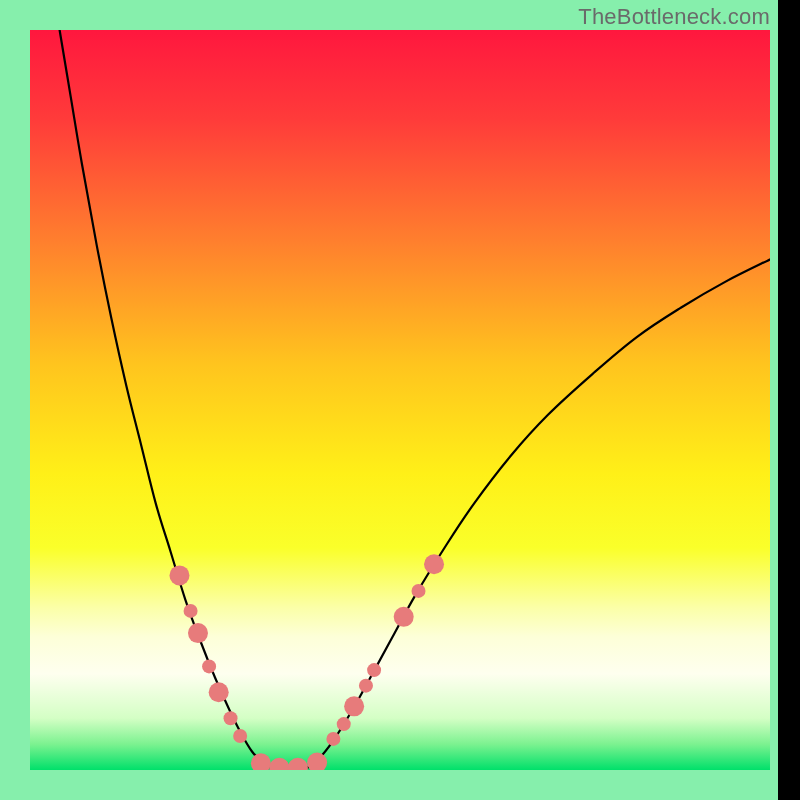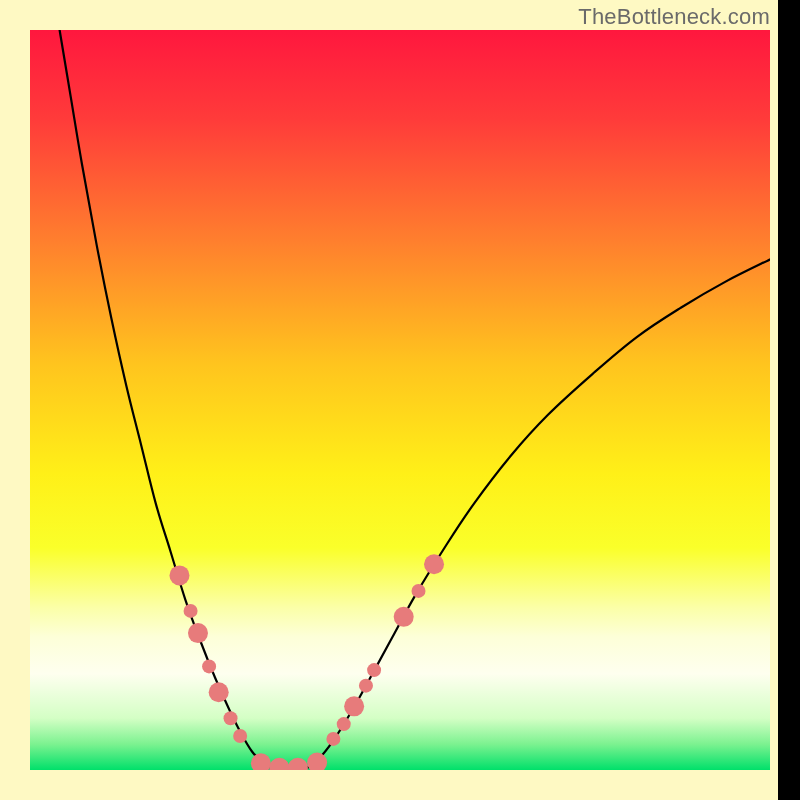--- a/index.html
+++ b/index.html
@@ -10,21 +10,21 @@
     background: #000;
     overflow: hidden;
     font-family: Arial, Helvetica, sans-serif;
   }
   .frame {
     position: absolute;
     left: 0;
     top: 0;
     width: 778px;
     height: 800px;
-    background: #fef9c3;
+    background: #86efac;
   }
   .plot {
     position: absolute;
     left: 30px;
     top: 30px;
     width: 740px;
     height: 740px;
     overflow: hidden;
   }
   .gradient {

